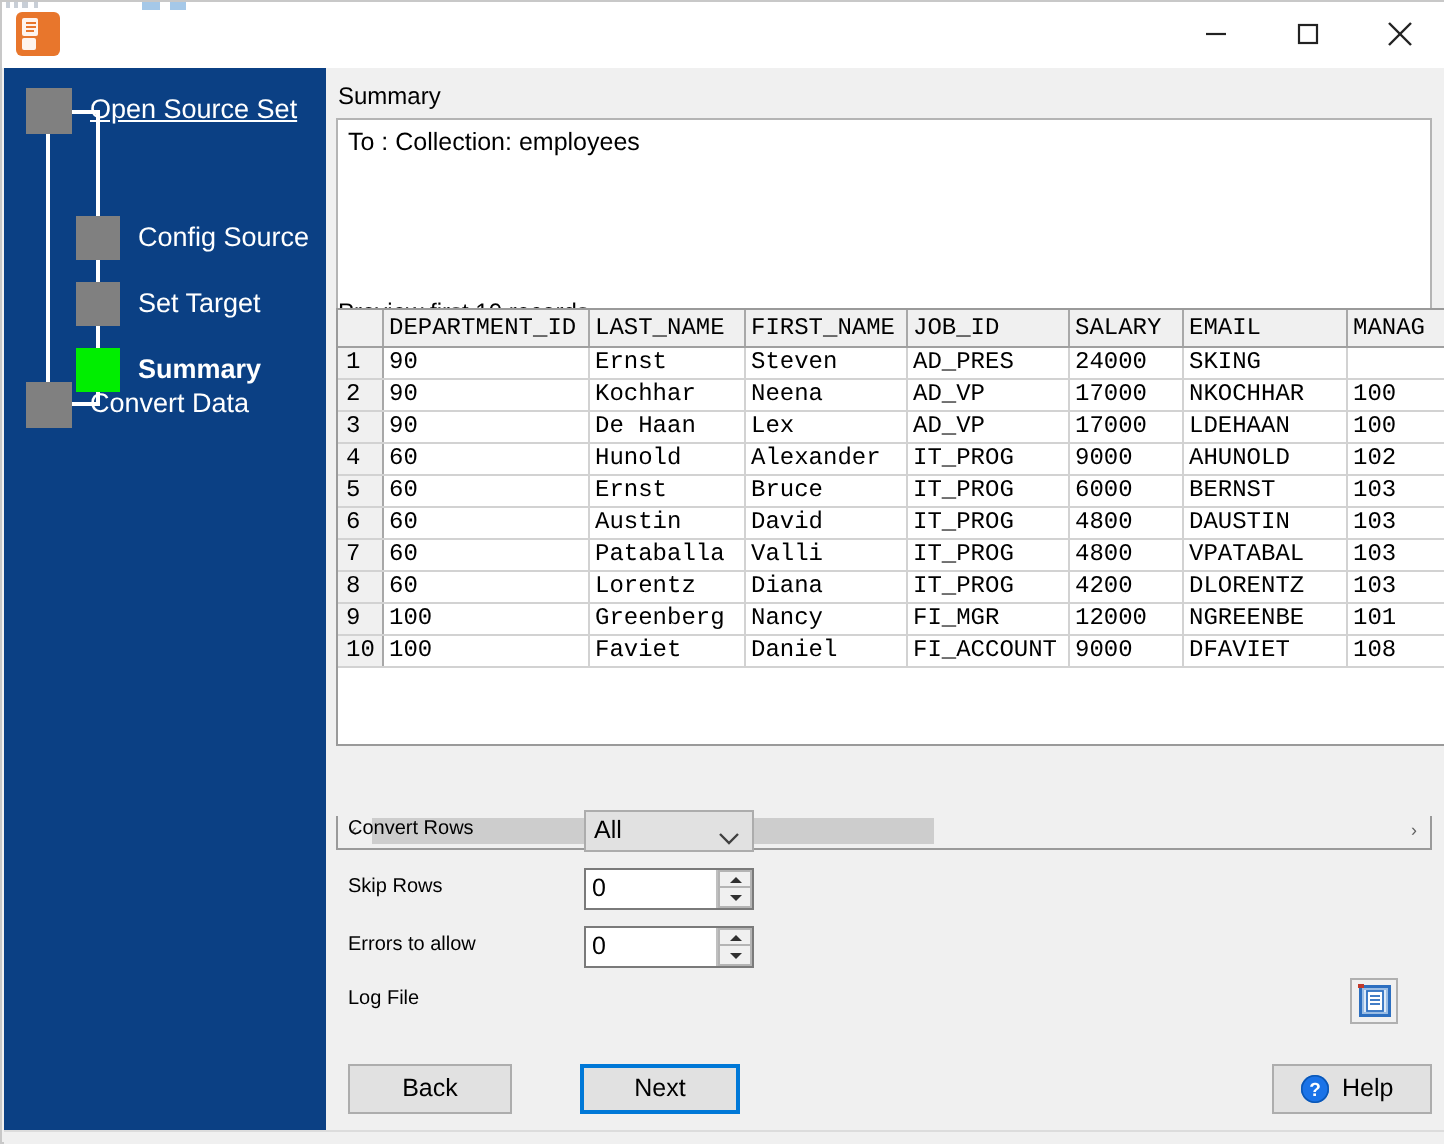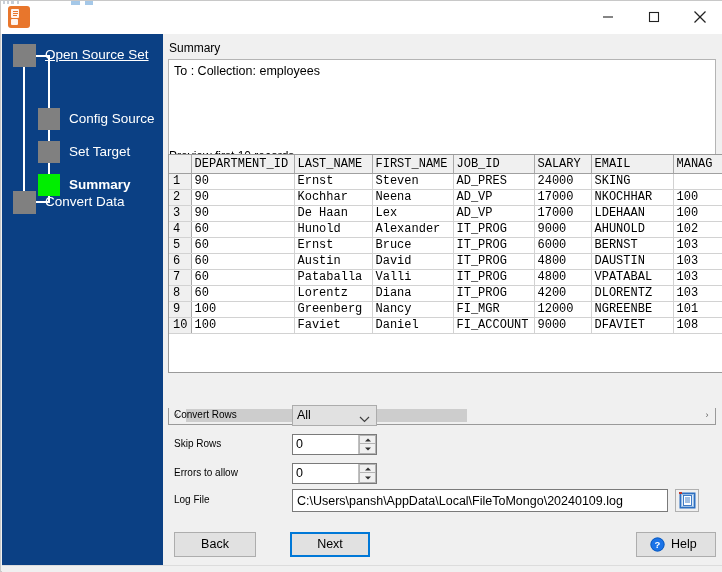--- a/index.html
+++ b/index.html
@@ -586,21 +586,20 @@
           </div>
         <div>
             <svg width="7" height="4" viewBox="0 0 7 4">
               <polygon points="3.5,3.5 0.5,0.5 6.5,0.5" fill="#303030"></polygon>
             </svg>
           </div>
       </div>
     </div>
 
     <div class="form-label" style="left:11px; top:460px;">Log File</div>
-    <div id="logfile-input">C:\Users\pansh\AppData\Local\FileToMongo\20240109.log</div>
     <div id="logfile-browse">
       <svg width="17" height="17" viewBox="0 0 17 17">
         <rect x="0.5" y="0.5" width="16" height="16" fill="#2d6fc0"></rect>
         <rect x="2.5" y="2.5" width="12" height="12" fill="#dce9f7" stroke="#9bbde4"></rect>
         <rect x="4.5" y="3.5" width="8" height="10" fill="#ffffff" stroke="#2d6fc0" stroke-width="0.9"></rect>
         <line x1="6" y1="6" x2="11" y2="6" stroke="#2d6fc0" stroke-width="0.9"></line>
         <line x1="6" y1="8" x2="11" y2="8" stroke="#2d6fc0" stroke-width="0.9"></line>
         <line x1="6" y1="10" x2="11" y2="10" stroke="#2d6fc0" stroke-width="0.9"></line>
         <rect x="0" y="0" width="3" height="2" fill="#c0392b"></rect>
       </svg>

